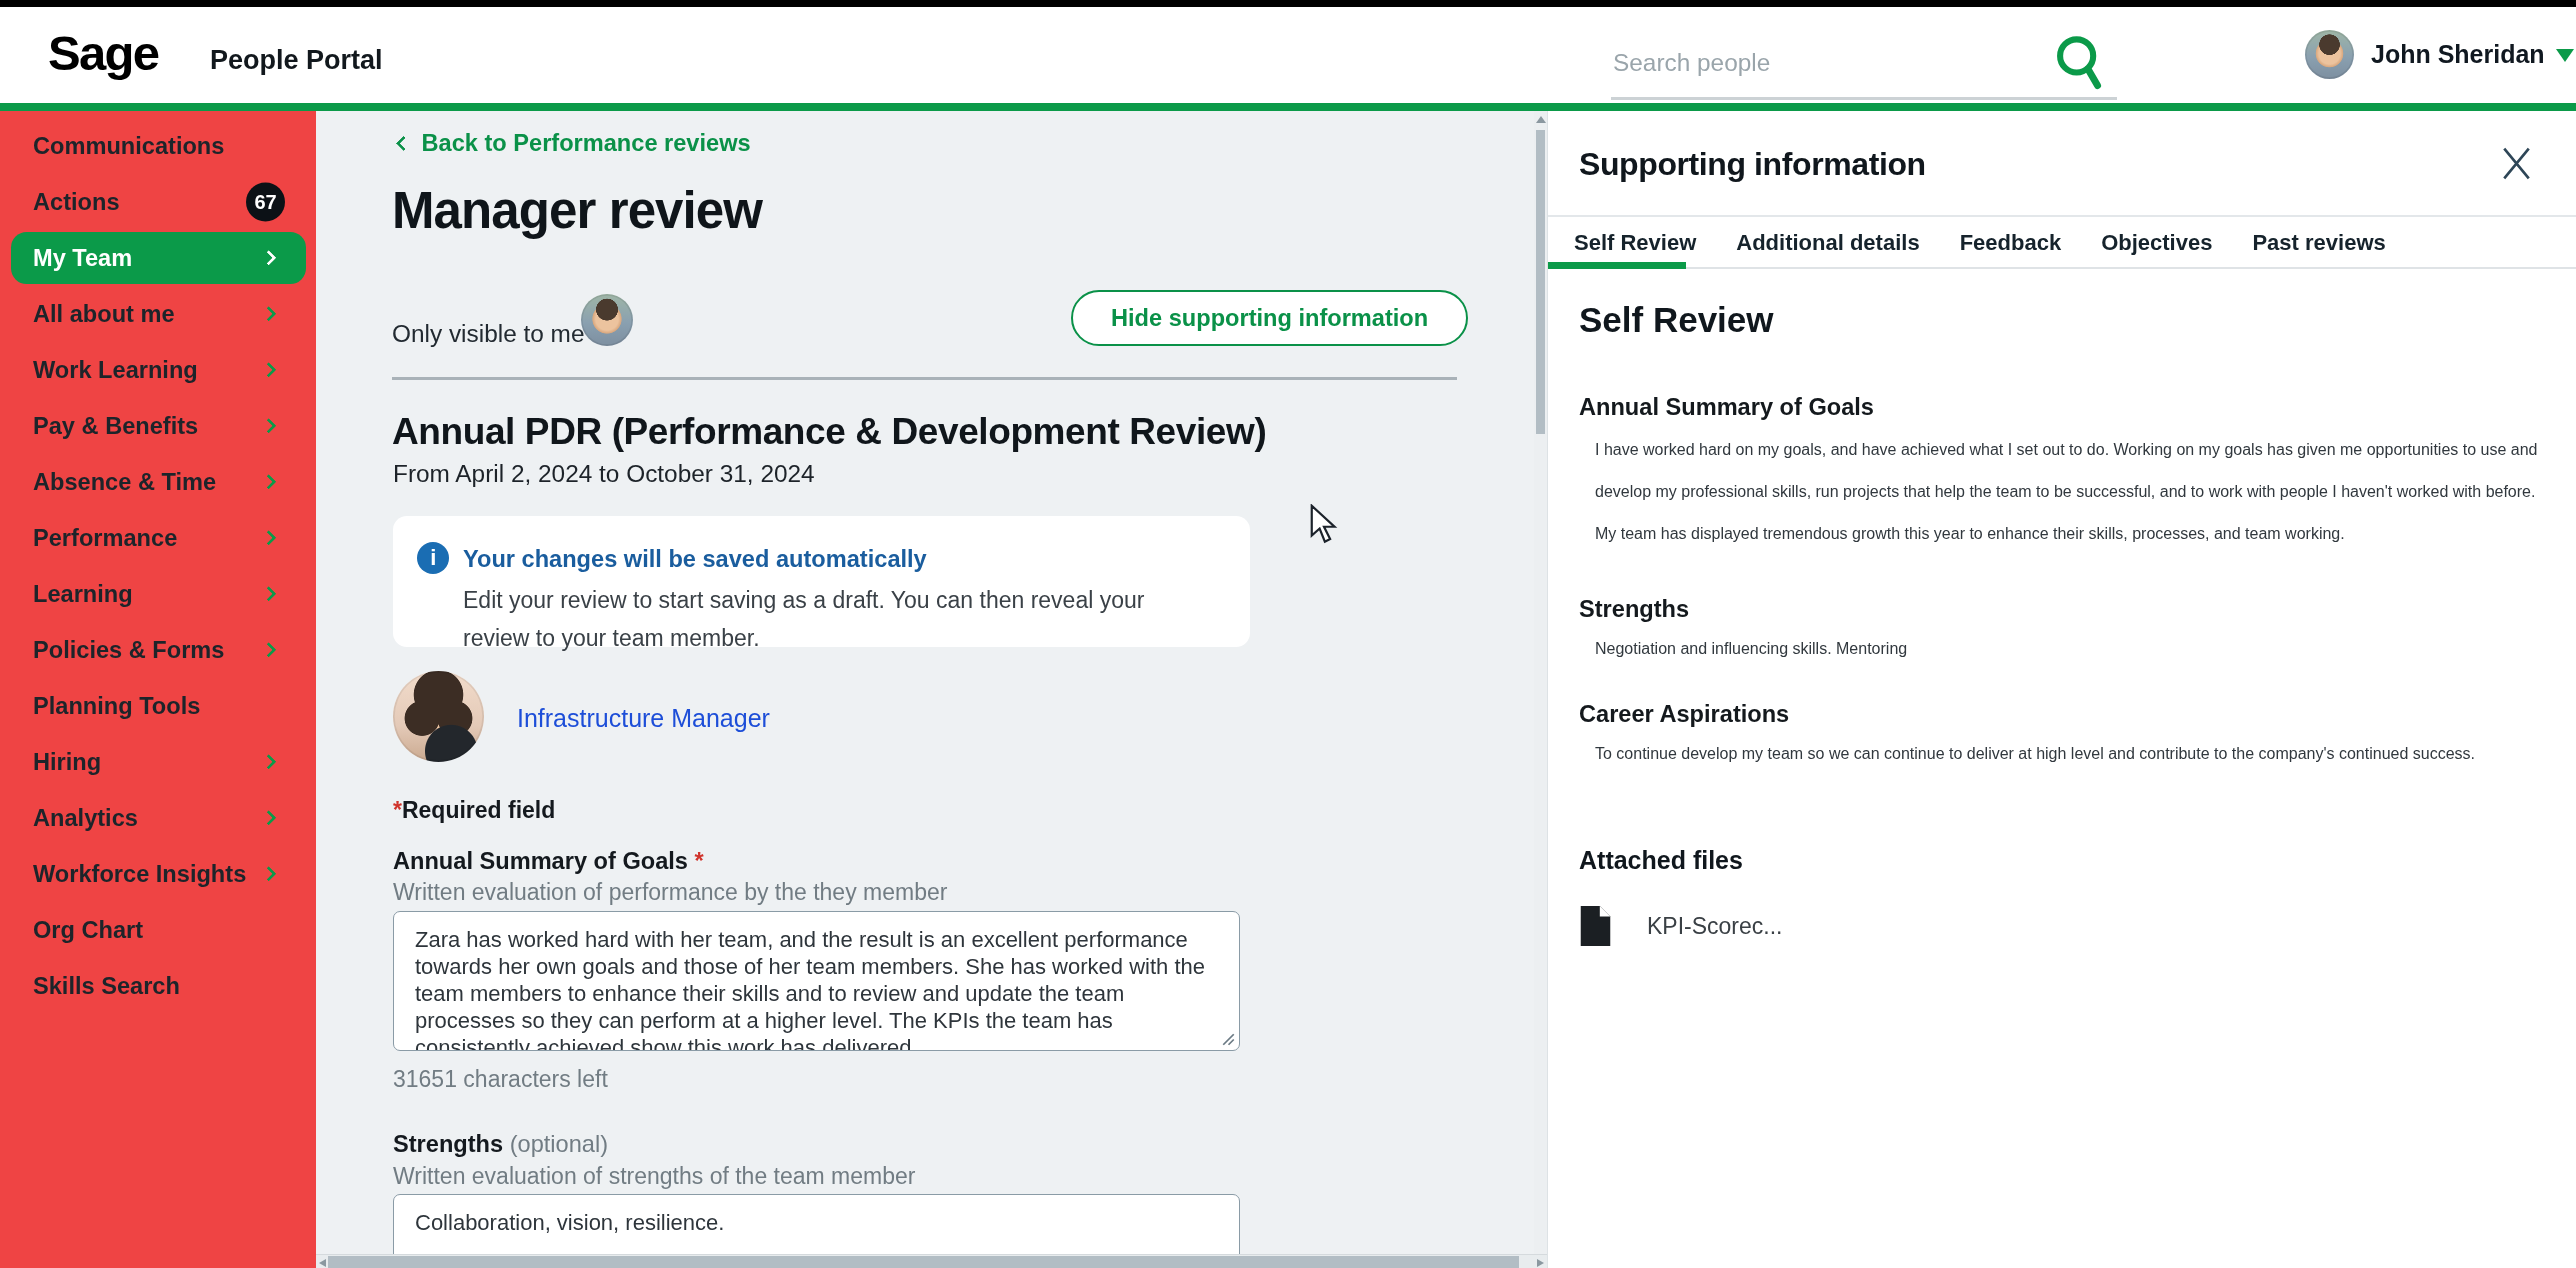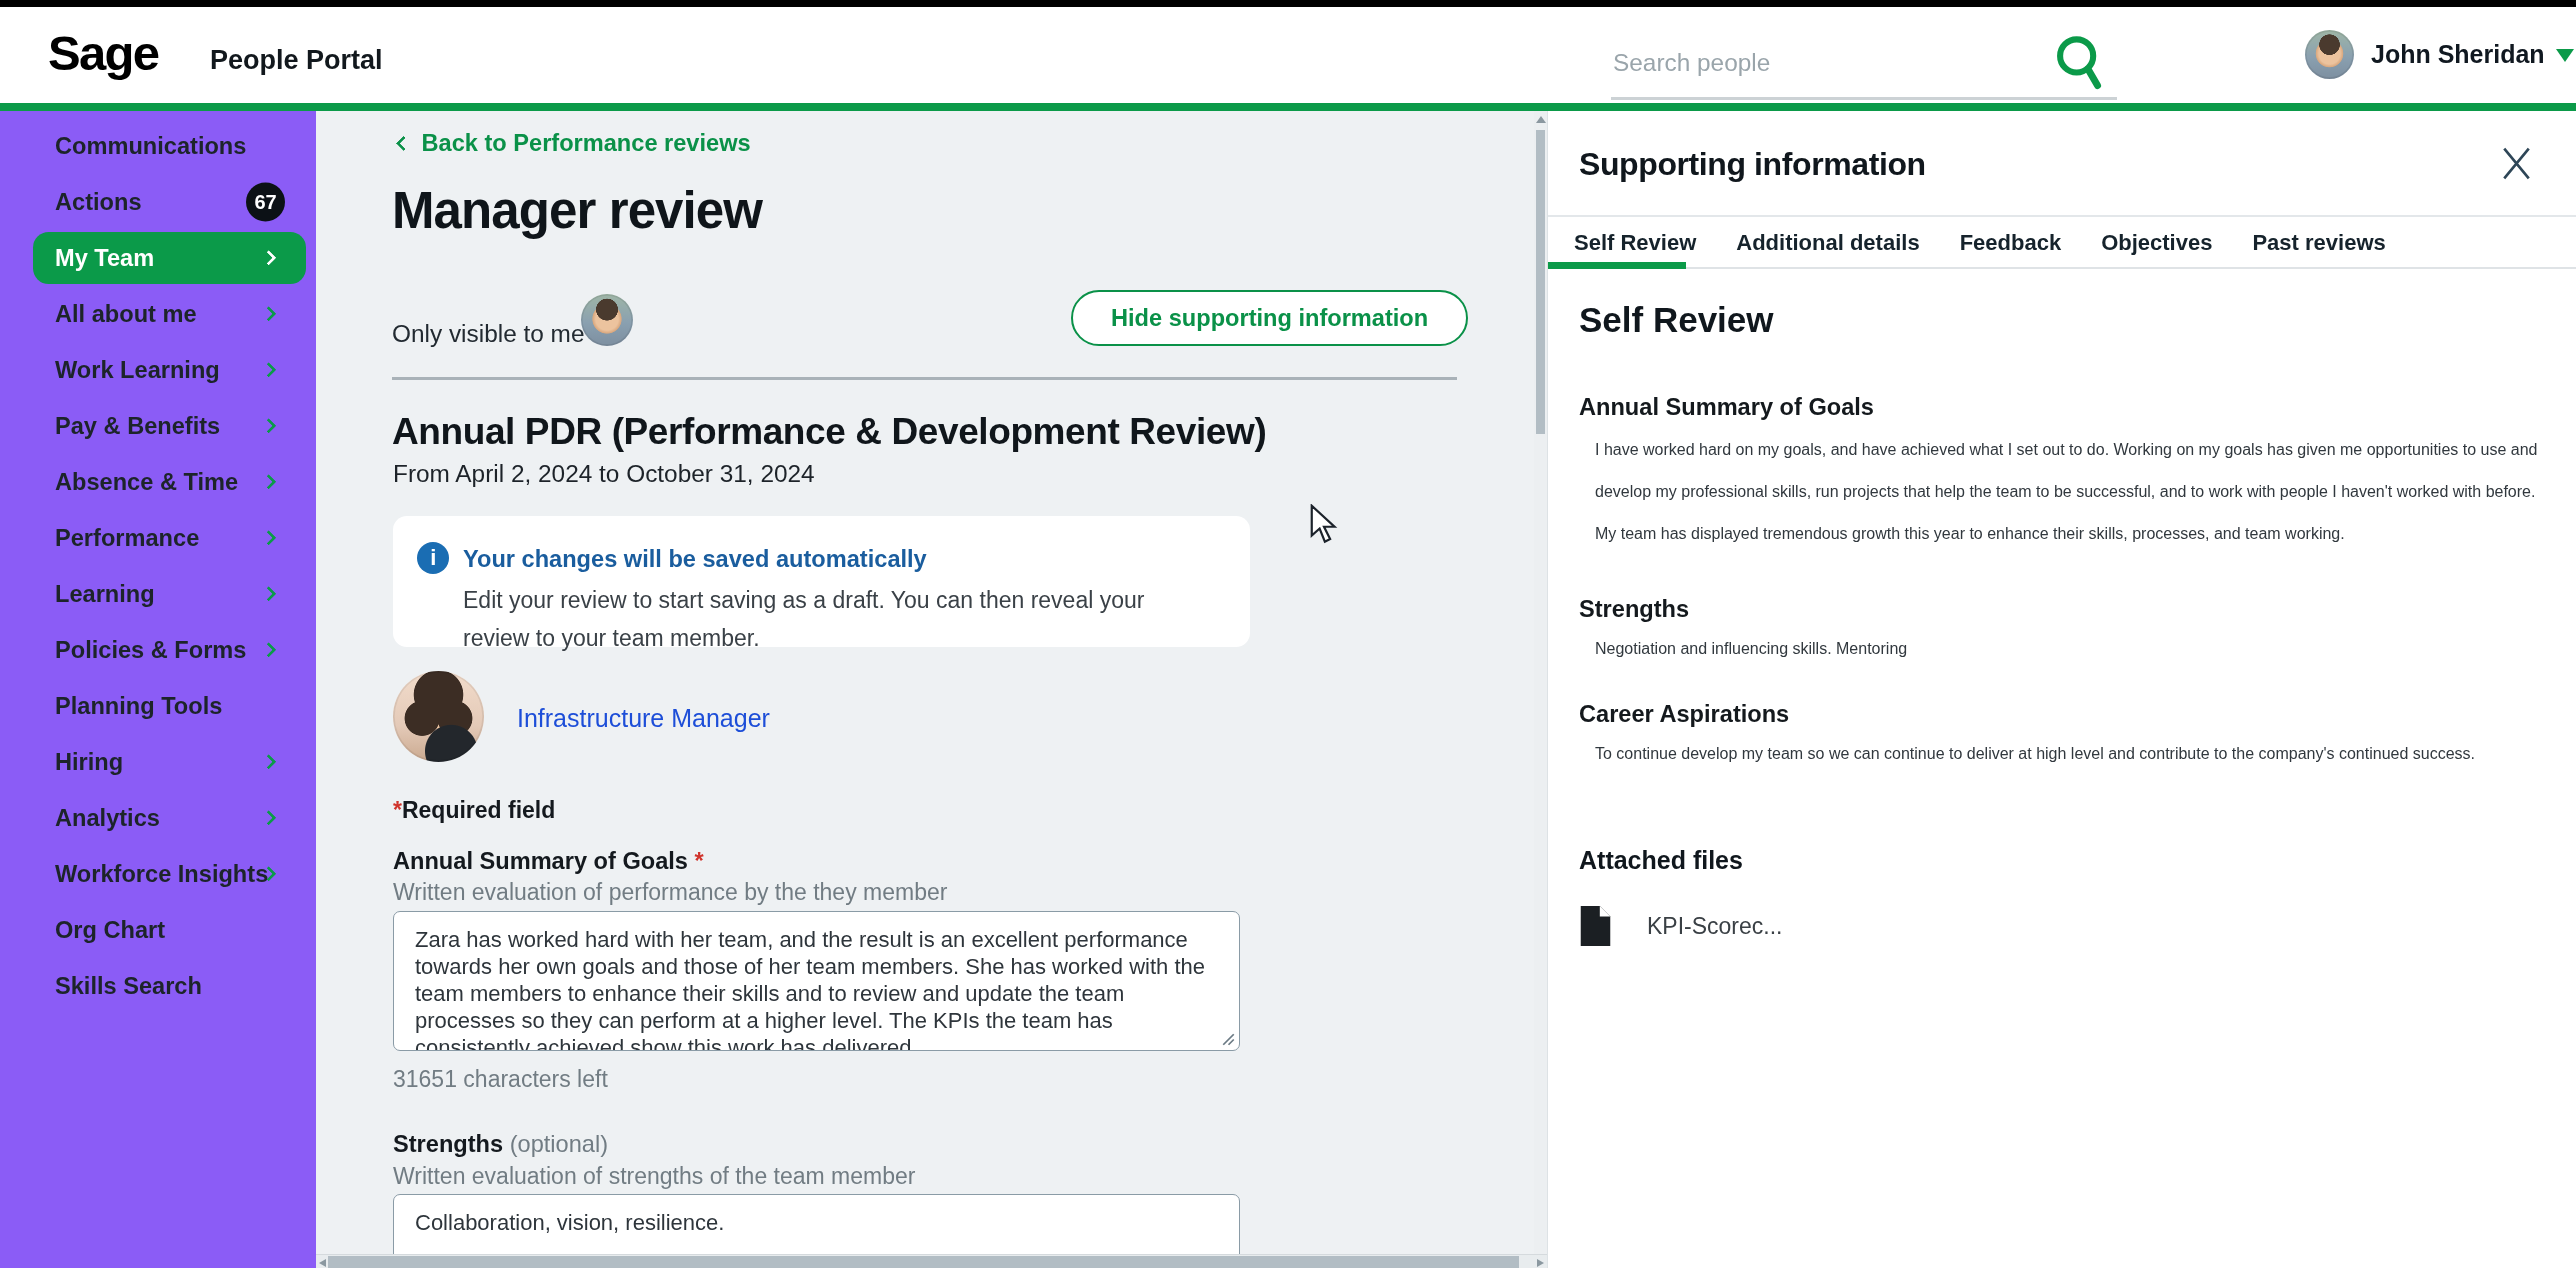--- a/index.html
+++ b/index.html
@@ -21,21 +21,21 @@
       radial-gradient(circle at 50% 30%, #4a3a2e 0 24%, transparent 25%),
       radial-gradient(circle at 50% 48%, #ecc39e 0 30%, #d9a87f 38%, transparent 40%),
       linear-gradient(180deg,#9fb6a6 0%,#8aa0b0 55%,#7d8fa0 100%);
       box-shadow:inset 0 0 0 1.7px rgba(0,0,0,.08);}
   .user-avatar{position:absolute;left:0;top:3.5px;width:49px;height:49px;}
   .user-name{position:absolute;left:66px;top:14px;font-size:25px;font-weight:700;color:#101820;white-space:nowrap;}
   .user-caret{position:absolute;left:251px;top:23px;width:0;height:0;border-left:9.6px solid transparent;border-right:9.6px solid transparent;border-top:13px solid #0b9a49;}
   .green-bar{position:absolute;left:0;top:103px;width:2576px;height:7.9px;background:#0b9a49;}
 
   
-  .sidebar{position:absolute;left:0;top:111px;width:316px;height:1157px;background:#8b5cf6;padding-top:7px;padding-left:22px;}
+  .sidebar{position:absolute;left:0;top:111px;width:316px;height:1157px;background:#ef4444;padding-top:7px;}
   .side-item{position:relative;height:56px;display:flex;align-items:center;cursor:pointer;}
   .side-label{position:relative;margin-left:33px;font-size:23.6px;font-weight:700;color:#1d242a;z-index:2;}
   .side-item.active::before{content:"";position:absolute;left:10.5px;right:10.5px;top:1.7px;bottom:1.7px;background:#0b9a49;border-radius:15.7px;}
   .side-item.active .side-label{color:#fff;}
   .chev{position:absolute;right:42px;top:50%;width:11.3px;height:11.3px;border-right:3.5px solid #0b9a49;border-top:3.5px solid #0b9a49;transform:translateY(-50%) rotate(45deg);border-radius:0.9px;z-index:2;}
   .side-item.active .chev{border-color:#fff;}
   .badge{position:absolute;right:31px;top:50%;transform:translateY(-50%);min-width:39px;height:39px;border-radius:50%;background:#0c1116;color:#fff;font-size:20px;font-weight:700;display:flex;align-items:center;justify-content:center;z-index:2;}
 
   
   .main{position:absolute;left:316px;top:111px;width:1218px;height:1157px;background:#eef1f3;}

